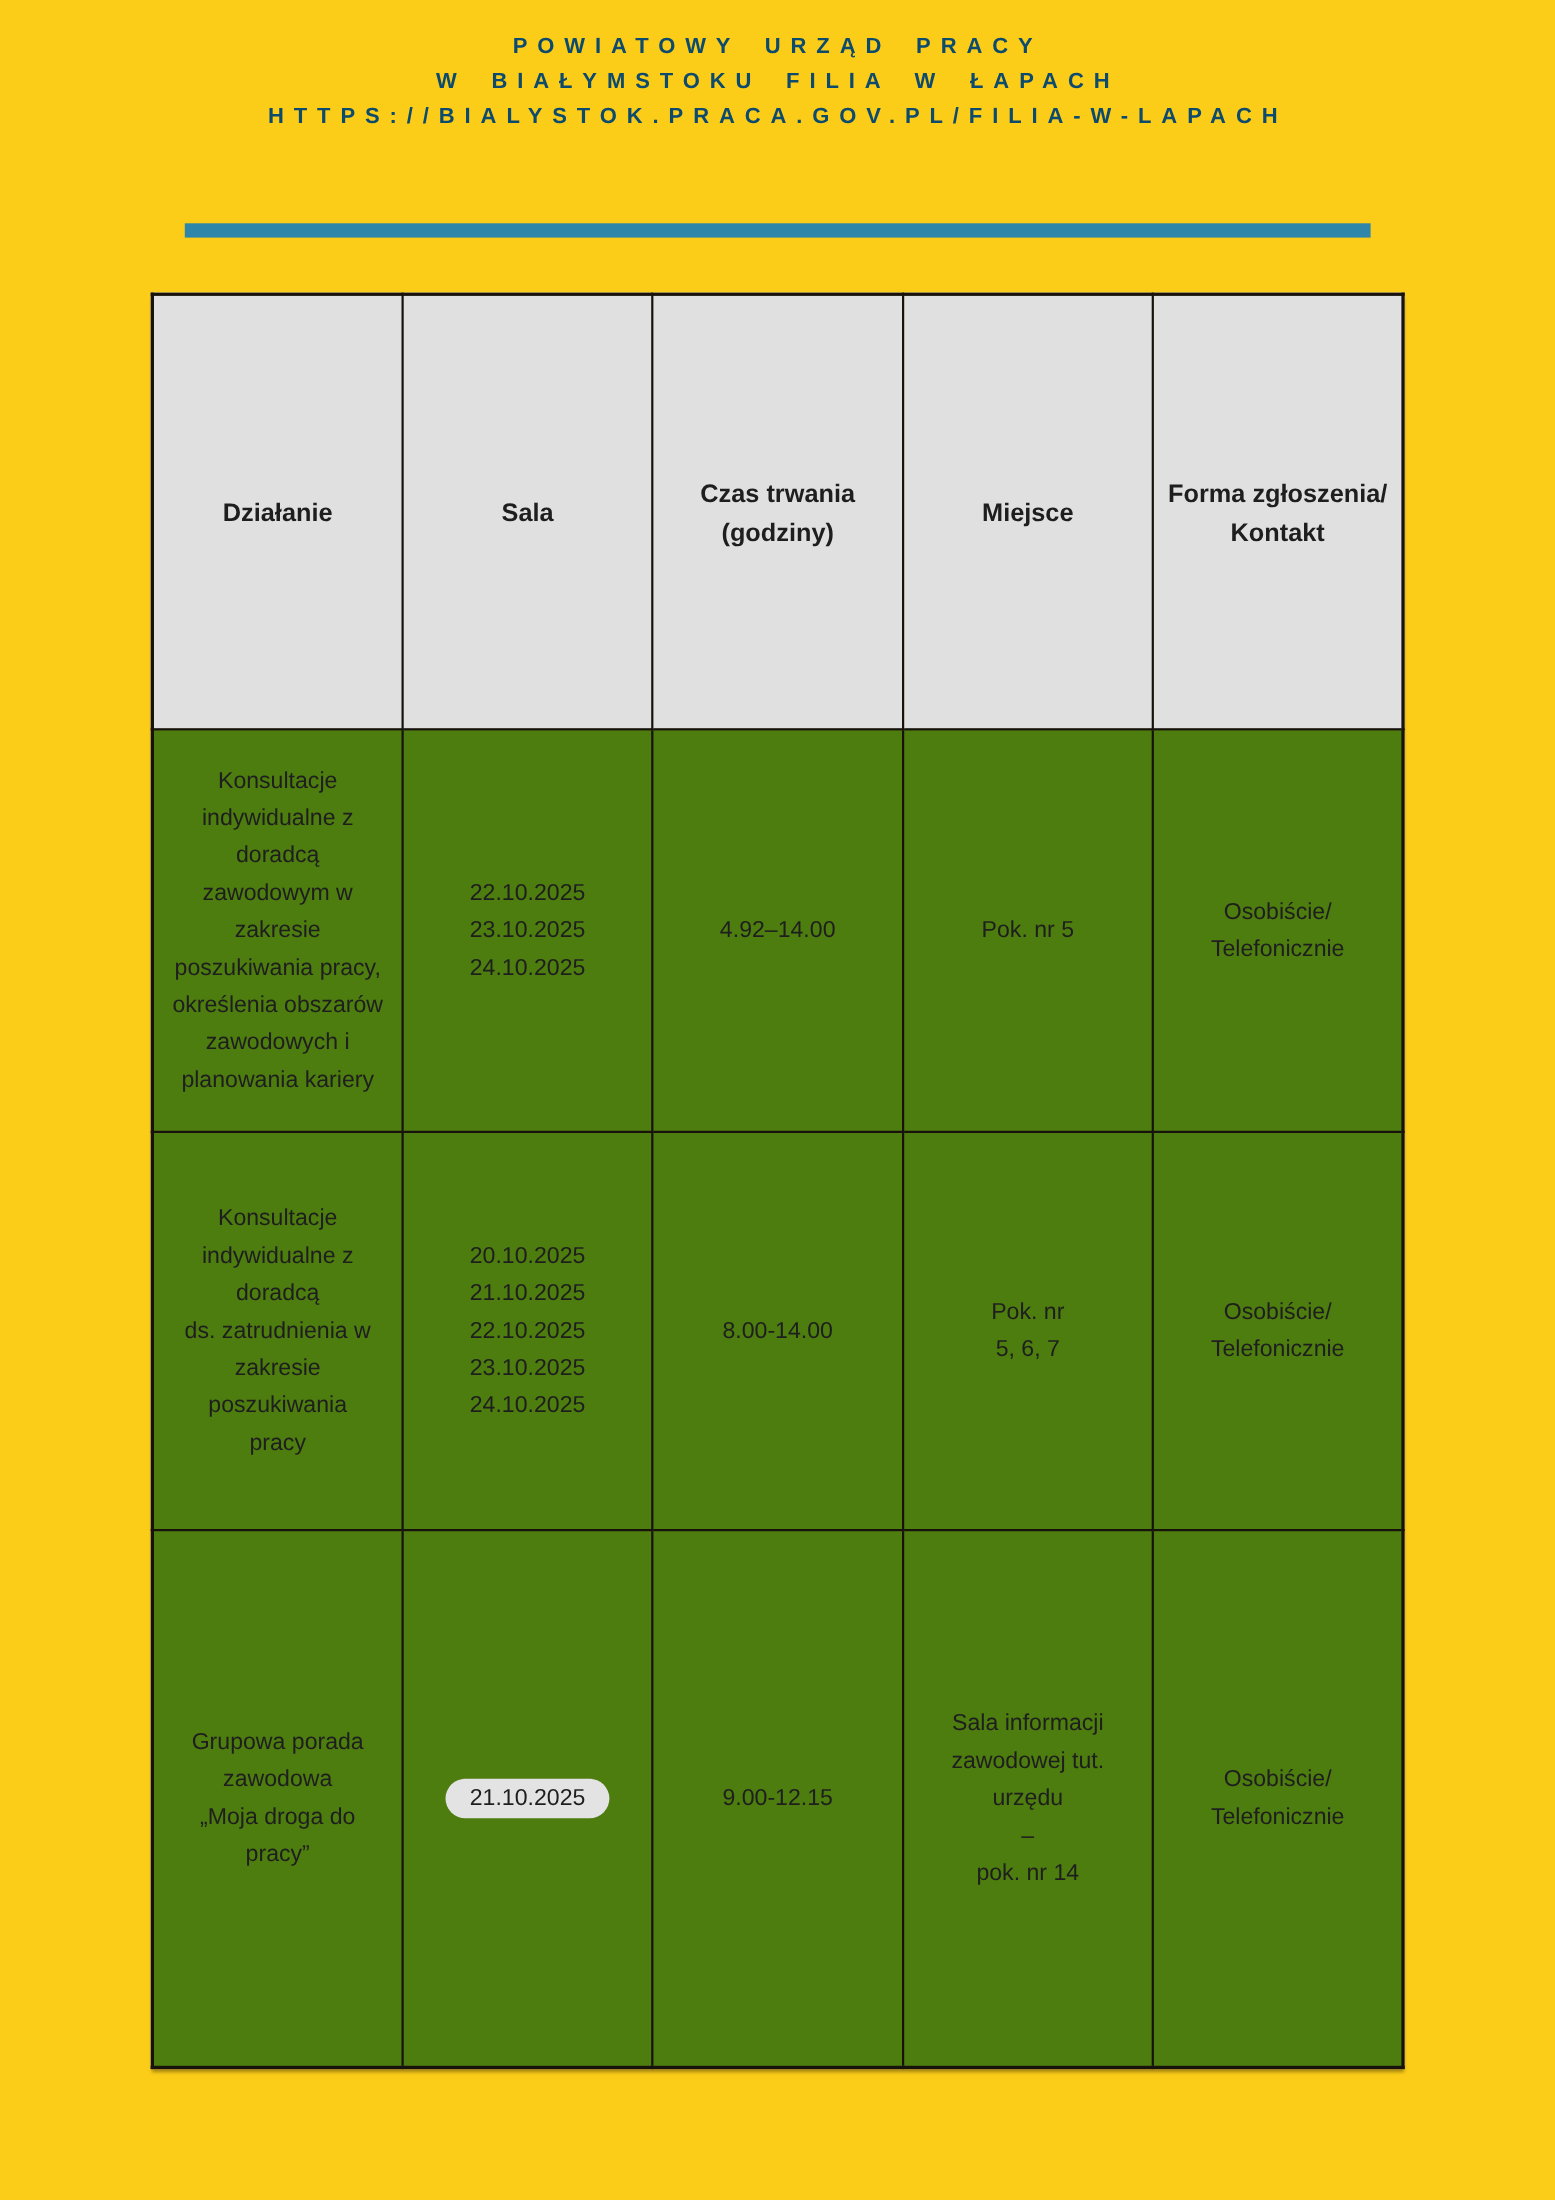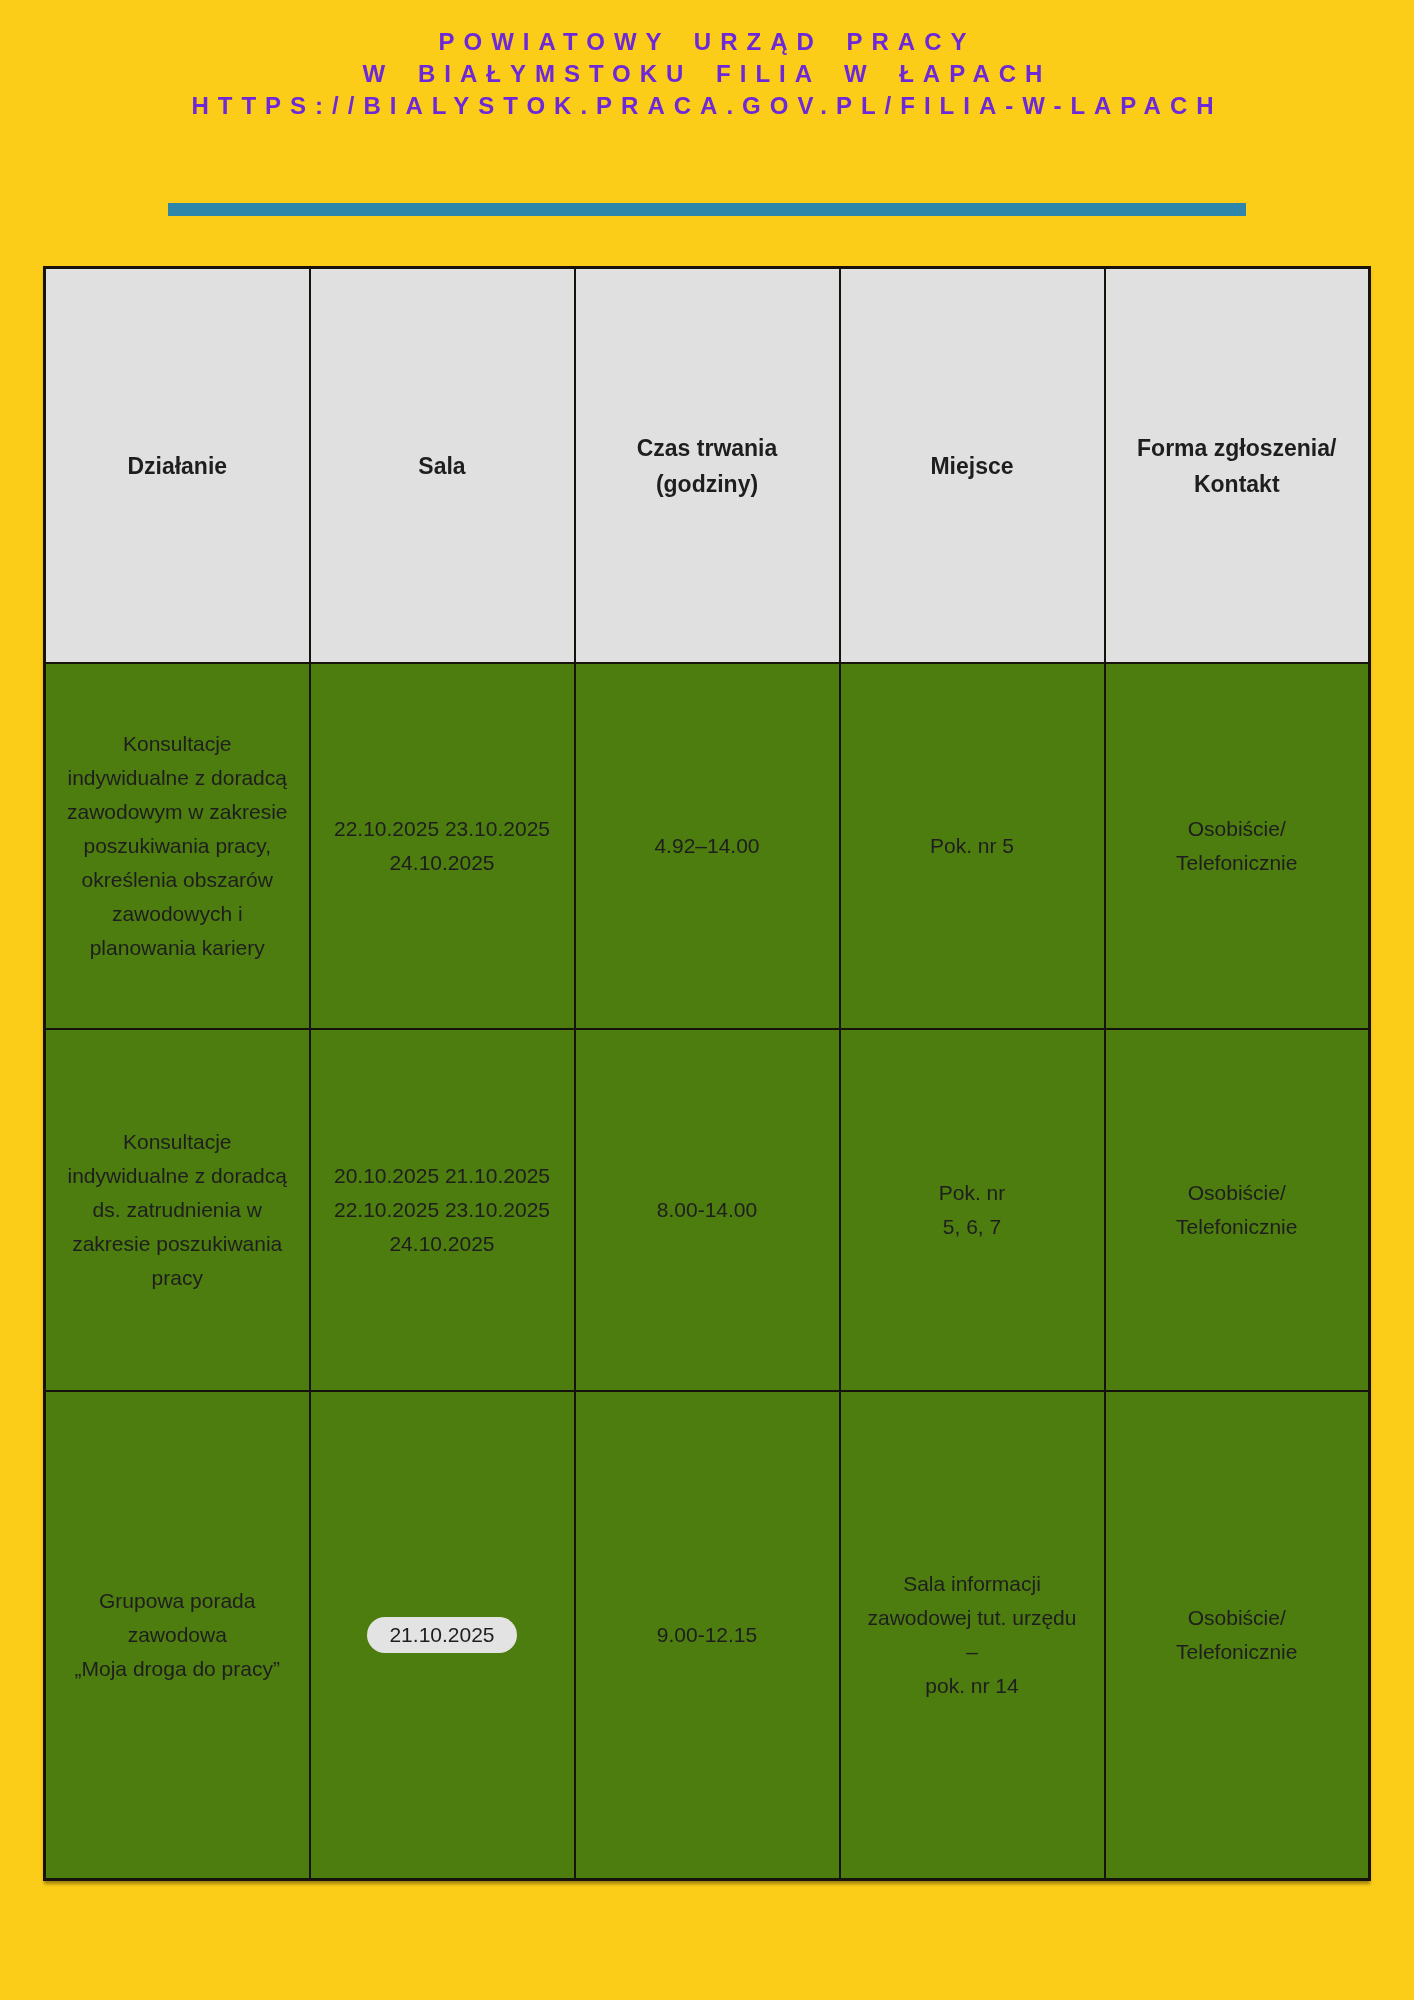--- a/index.html
+++ b/index.html
@@ -12,36 +12,36 @@
     height: 2000px;
     position: relative;
     font-family: "Liberation Sans", "DejaVu Sans", sans-serif;
     overflow: hidden;
   }
   .header-block {
     padding-top: 26px;
     text-align: center;
   }
   .header-line {
-    font-size: 24px;
+    font-size: 20px;
     font-weight: bold;
-    color: #6d28d9;
+    color: #0c4a6e;
     letter-spacing: 9px;
     word-spacing: 8px;
     line-height: 32px;
     white-space: nowrap;
   }
   .divider-bar {
     width: 1078px;
     height: 13px;
     margin: 81px auto 0 auto;
     background: #2E86AB;
   }
   table.schedule {
-    width: 1328px;
+    width: 1140px;
     margin: 50px auto 0 auto;
     border-collapse: collapse;
     table-layout: fixed;
     background: #FFFFFF;
     border: 3px solid #17130C;
     box-shadow: 0 4px 3px -1px rgba(0,0,0,0.35);
   }
   table.schedule th, table.schedule td {
     border: 2px solid #17130C;
     text-align: center;

